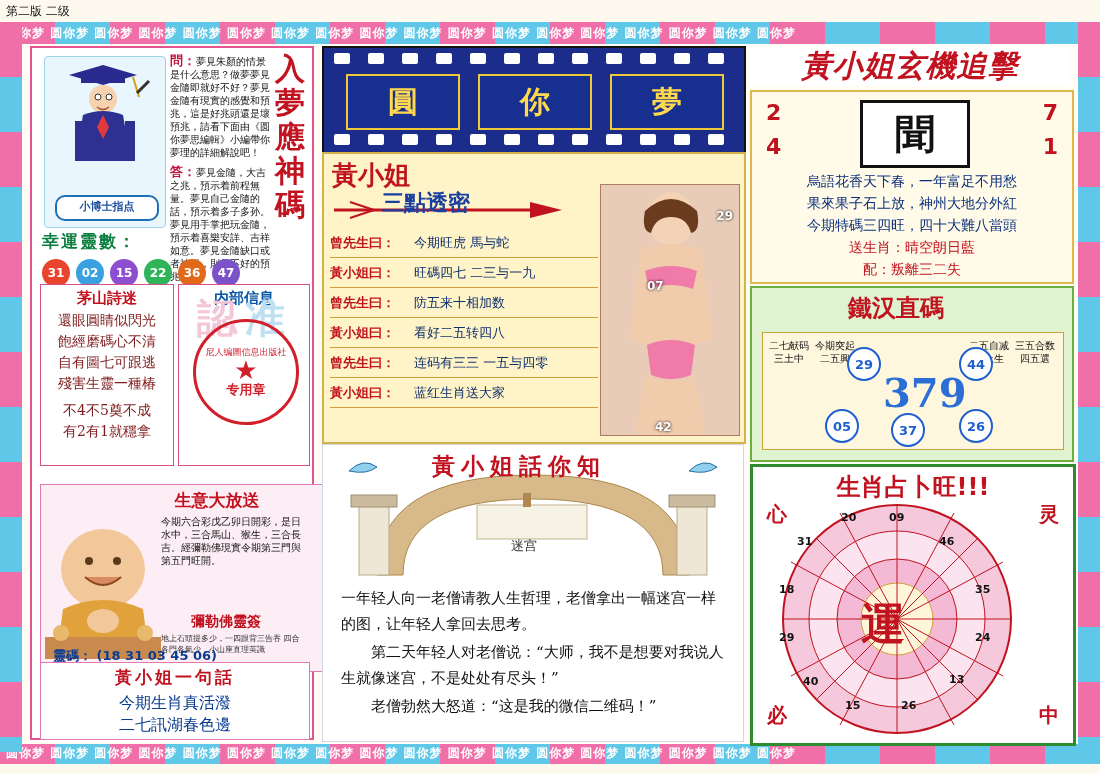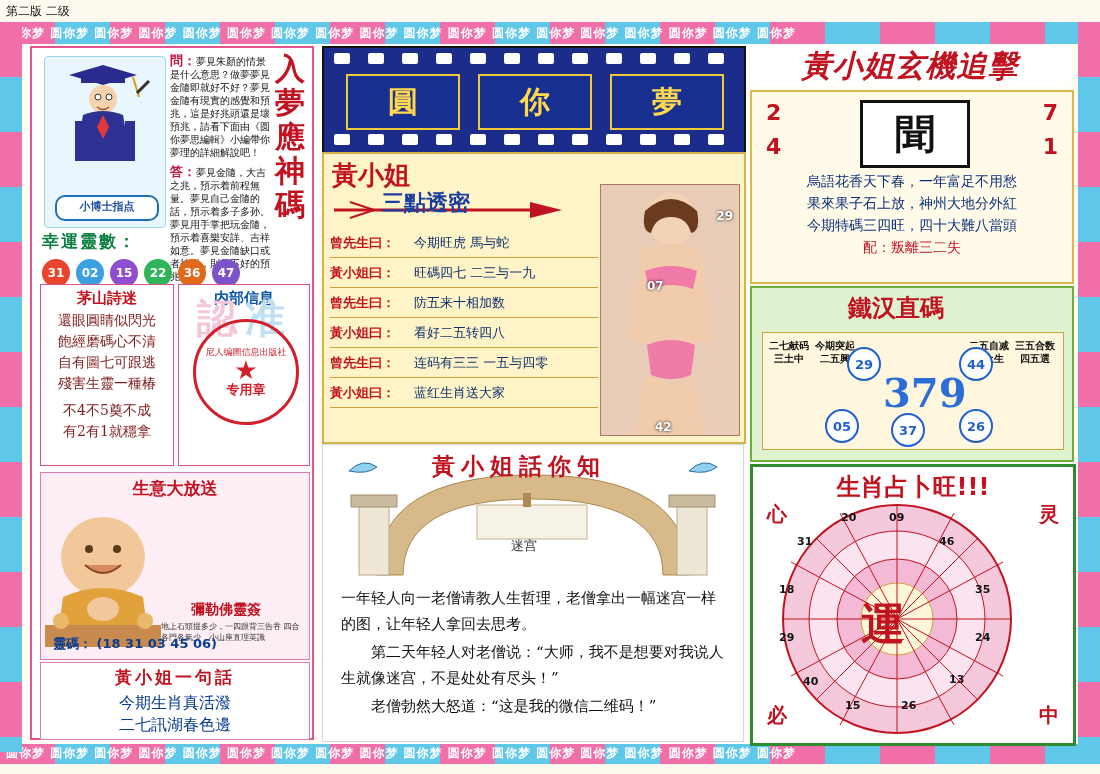--- a/index.html
+++ b/index.html
@@ -53,21 +53,21 @@
   #inner{position:absolute;left:146px;top:236px;width:130px;height:180px;border:1px solid #d94f88;background:#fff;}
   #inner h4{margin:4px 0;text-align:center;font-size:15px;color:#0a57a8;}
   #seal{position:absolute;left:14px;top:34px;width:100px;height:100px;border:3px solid #d21f2a;border-radius:50%;color:#d21f2a;
         display:flex;flex-direction:column;align-items:center;justify-content:center;}
   .star{font-size:26px;line-height:22px;}
   #seal .s1{font-size:9px;}
   #seal .s2{font-size:13px;font-weight:bold;}
   .ghost{position:absolute;left:18px;top:6px;font-size:40px;color:#f3c6d8;font-weight:bold;}
   .ghost2{position:absolute;left:66px;top:6px;font-size:40px;color:#bfe0f2;font-weight:bold;}
 
-  #buddha{position:absolute;left:8px;top:424px;width:268px;height:186px;border:1px solid #e07ab0;background:#fdeef6;}
+  #buddha{position:absolute;left:8px;top:436px;width:268px;height:186px;border:1px solid #e07ab0;background:#fdeef6;padding-left:42px;}
   #buddha h4{margin:4px 0 0 0;text-align:center;font-size:17px;color:#c1121f;font-weight:bold;}
   .bd-text{position:absolute;left:120px;top:30px;width:140px;font-size:10px;line-height:13px;color:#111;}
   .bd-name{position:absolute;left:150px;top:128px;font-size:14px;color:#c1121f;font-weight:bold;}
   .bd-small{position:absolute;left:120px;top:148px;width:146px;font-size:8px;line-height:11px;color:#333;}
   .bd-code{position:absolute;left:12px;bottom:6px;width:244px;font-size:13px;color:#0a3d91;font-weight:bold;}
 
   #oneword{position:absolute;left:8px;top:614px;width:268px;height:76px;border:1px solid #e07ab0;background:#fff;}
   #oneword h4{margin:3px 0;text-align:center;font-size:17px;color:#c1121f;letter-spacing:3px;}
   #oneword .l{text-align:center;font-size:16px;color:#0a3d91;line-height:22px;font-family:"DejaVu Serif","Liberation Serif",serif;}
 
@@ -110,21 +110,21 @@
   #wenchar{position:absolute;left:108px;top:8px;width:104px;height:62px;border:3px solid #111;background:#fff;
      display:flex;align-items:center;justify-content:center;font-size:40px;font-weight:bold;color:#111;
      font-family:"DejaVu Serif","Liberation Serif",serif;}
   #wenpoem{position:absolute;left:10px;top:78px;width:300px;font-size:14px;line-height:22px;color:#0b2f7a;text-align:center;
      font-family:"DejaVu Serif","Liberation Serif",serif;}
   #wenpoem .red{color:#c1121f;}
 
   #zmbox{position:absolute;left:0;top:240px;width:320px;height:172px;background:#dff3d0;border:2px solid #6bb03c;}
   #zmtitle{position:absolute;left:0;top:4px;width:288px;text-align:center;font-size:24px;font-weight:bold;color:#c1121f;}
   #zmgrid{position:absolute;left:10px;top:44px;width:300px;height:116px;background:#fff7dd;border:1px solid #c9a33c;}
-  .zmcol{position:absolute;top:6px;width:40px;font-size:10px;line-height:13px;color:#111;text-align:center;font-weight:bold;}
+  .zmcol{position:absolute;top:6px;width:40px;font-size:10px;line-height:13px;color:#111;text-align:center;}
   .zcircle{position:absolute;width:30px;height:30px;border-radius:50%;border:2px solid #1f5fd0;color:#1f5fd0;
      display:flex;align-items:center;justify-content:center;font-size:13px;font-weight:bold;background:#fff;}
   #bignum{position:absolute;left:120px;top:36px;font-size:40px;color:#2b6fd6;font-weight:bold;font-family:"DejaVu Serif","Liberation Serif",serif;}
 
   #shengxiao{position:absolute;left:0;top:418px;width:320px;height:276px;background:#fff;border:3px solid #2e8b2e;}
   #sxtitle{position:absolute;left:0;top:4px;width:320px;text-align:center;font-size:24px;font-weight:bold;color:#c1121f;}
   #wheel{position:absolute;left:26px;top:34px;width:236px;height:236px;}
   .corner-char{position:absolute;font-size:20px;color:#c1121f;font-weight:bold;}
   .wnum{position:absolute;font-size:11px;font-weight:bold;color:#111;}
 </style>
@@ -212,20 +212,21 @@
           <ellipse cx="58" cy="60" rx="42" ry="40" fill="#f2c89a"></ellipse>
           <circle cx="44" cy="52" r="4" fill="#5a3a1a"></circle>
           <circle cx="72" cy="52" r="4" fill="#5a3a1a"></circle>
           <path d="M40 68 q18 16 36 0" stroke="#8a4a20" fill="#d98a60" stroke-width="2"></path>
           <path d="M18 100 q40 -18 80 0 l6 46 h-92 z" fill="#e2a23b"></path>
           <ellipse cx="58" cy="112" rx="16" ry="12" fill="#f2c89a"></ellipse>
           <rect x="0" y="128" width="116" height="22" fill="#c98a4e"></rect>
           <circle cx="16" cy="124" r="8" fill="#e8b96a"></circle>
           <circle cx="100" cy="124" r="8" fill="#e8b96a"></circle>
         </svg>
+        <div class="bd-text">今期六合彩戊乙卯日開彩，是日水中，三合馬山、猴生，三合長吉。經彌勒佛現實令期第三門與第五門旺開。</div>
         <div class="bd-name">彌勒佛靈簽</div>
         <div class="bd-small">地上石頭提多少，一四跟背三告吞 四合各門各氣少，小山座直理英識</div>
         <div class="bd-code">
           <span>靈碼：</span>
           <span>(</span><span>18</span>
           <span>31</span>
           <span>03</span>
           <span>45</span>
           <span>06</span><span>)</span>
         </div>
@@ -365,20 +366,21 @@
       <div id="wenbox">
         <div class="cornernum" style="left:14px;top:8px">2</div>
         <div class="cornernum" style="right:14px;top:8px">7</div>
         <div class="cornernum" style="left:14px;top:42px">4</div>
         <div class="cornernum" style="right:14px;top:42px">1</div>
         <div id="wenchar">聞</div>
         <div id="wenpoem">
           <div>烏語花香天下春，一年富足不用愁</div>
           <div>果來果子石上放，神州大地分外紅</div>
           <div>今期特碼三四旺，四十大難八當頭</div>
+          <div class="red">送生肖：晴空朗日藍</div>
           <div class="red">配：叛離三二失</div>
         </div>
       </div>
 
       <div id="zmbox">
         <div id="zmtitle">鐵汉直碼</div>
         <div id="zmgrid">
           <div class="zmcol" style="left:6px">二七献码三土中</div>
           <div class="zmcol" style="left:52px">今期突起二五興</div>
           <div class="zmcol" style="left:206px">二五自减四土生</div>

